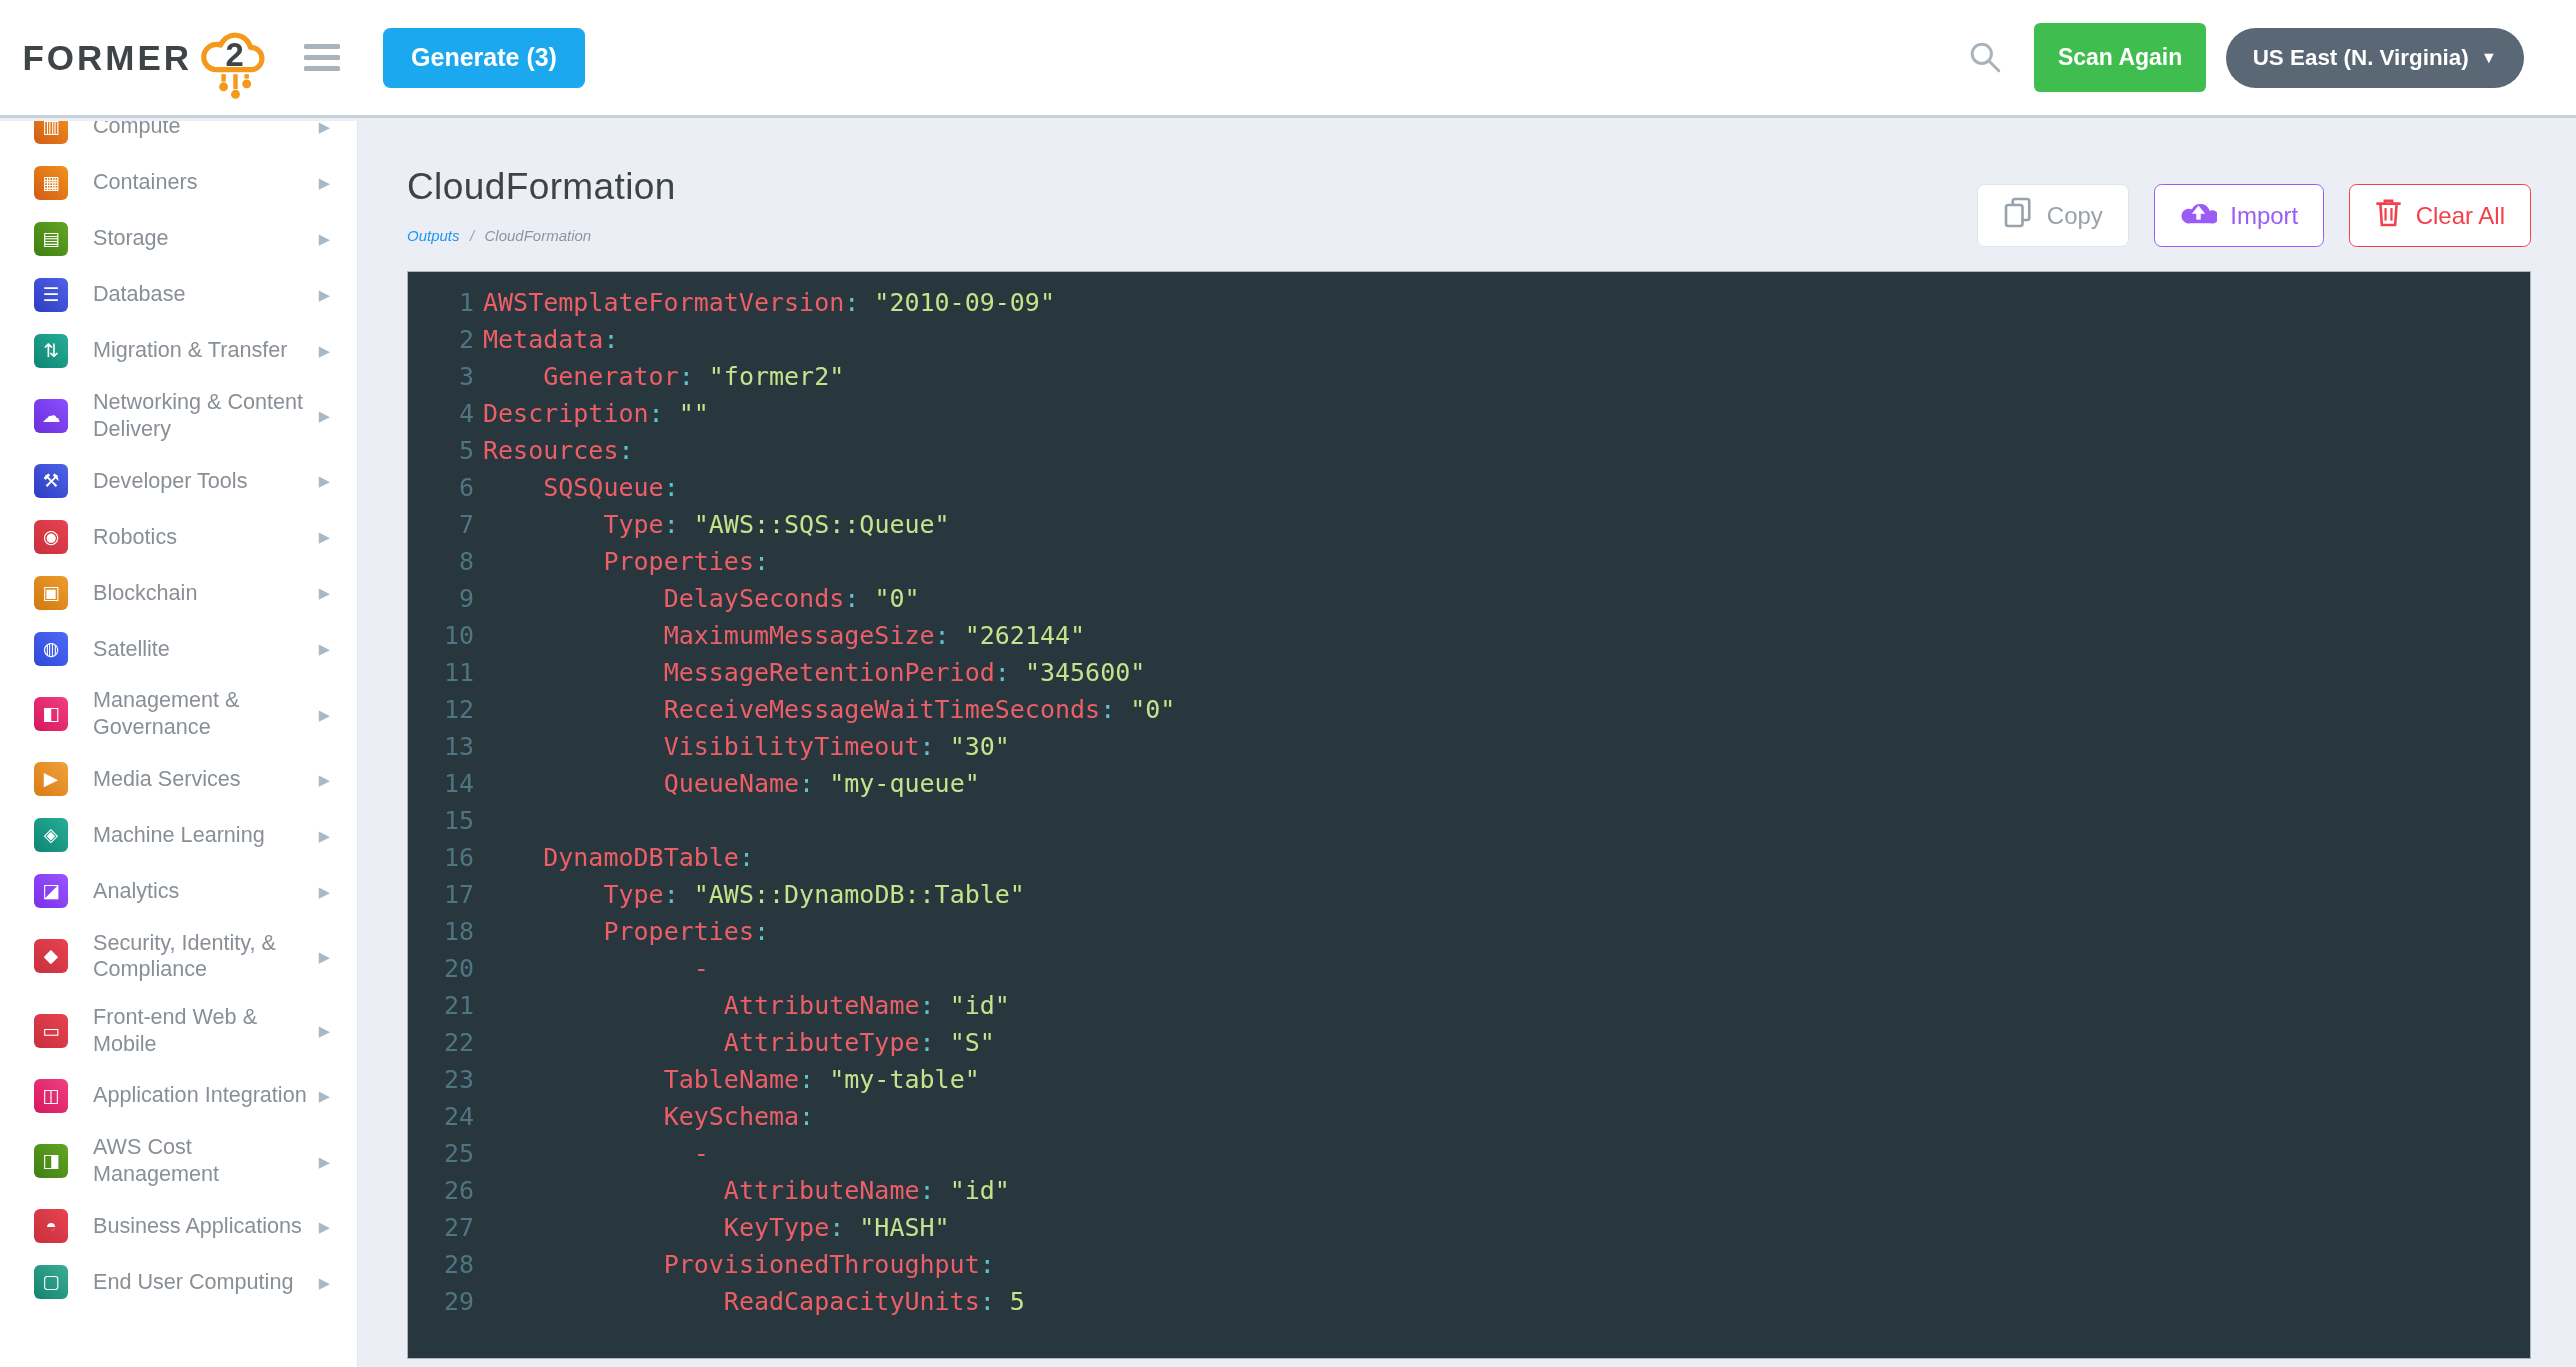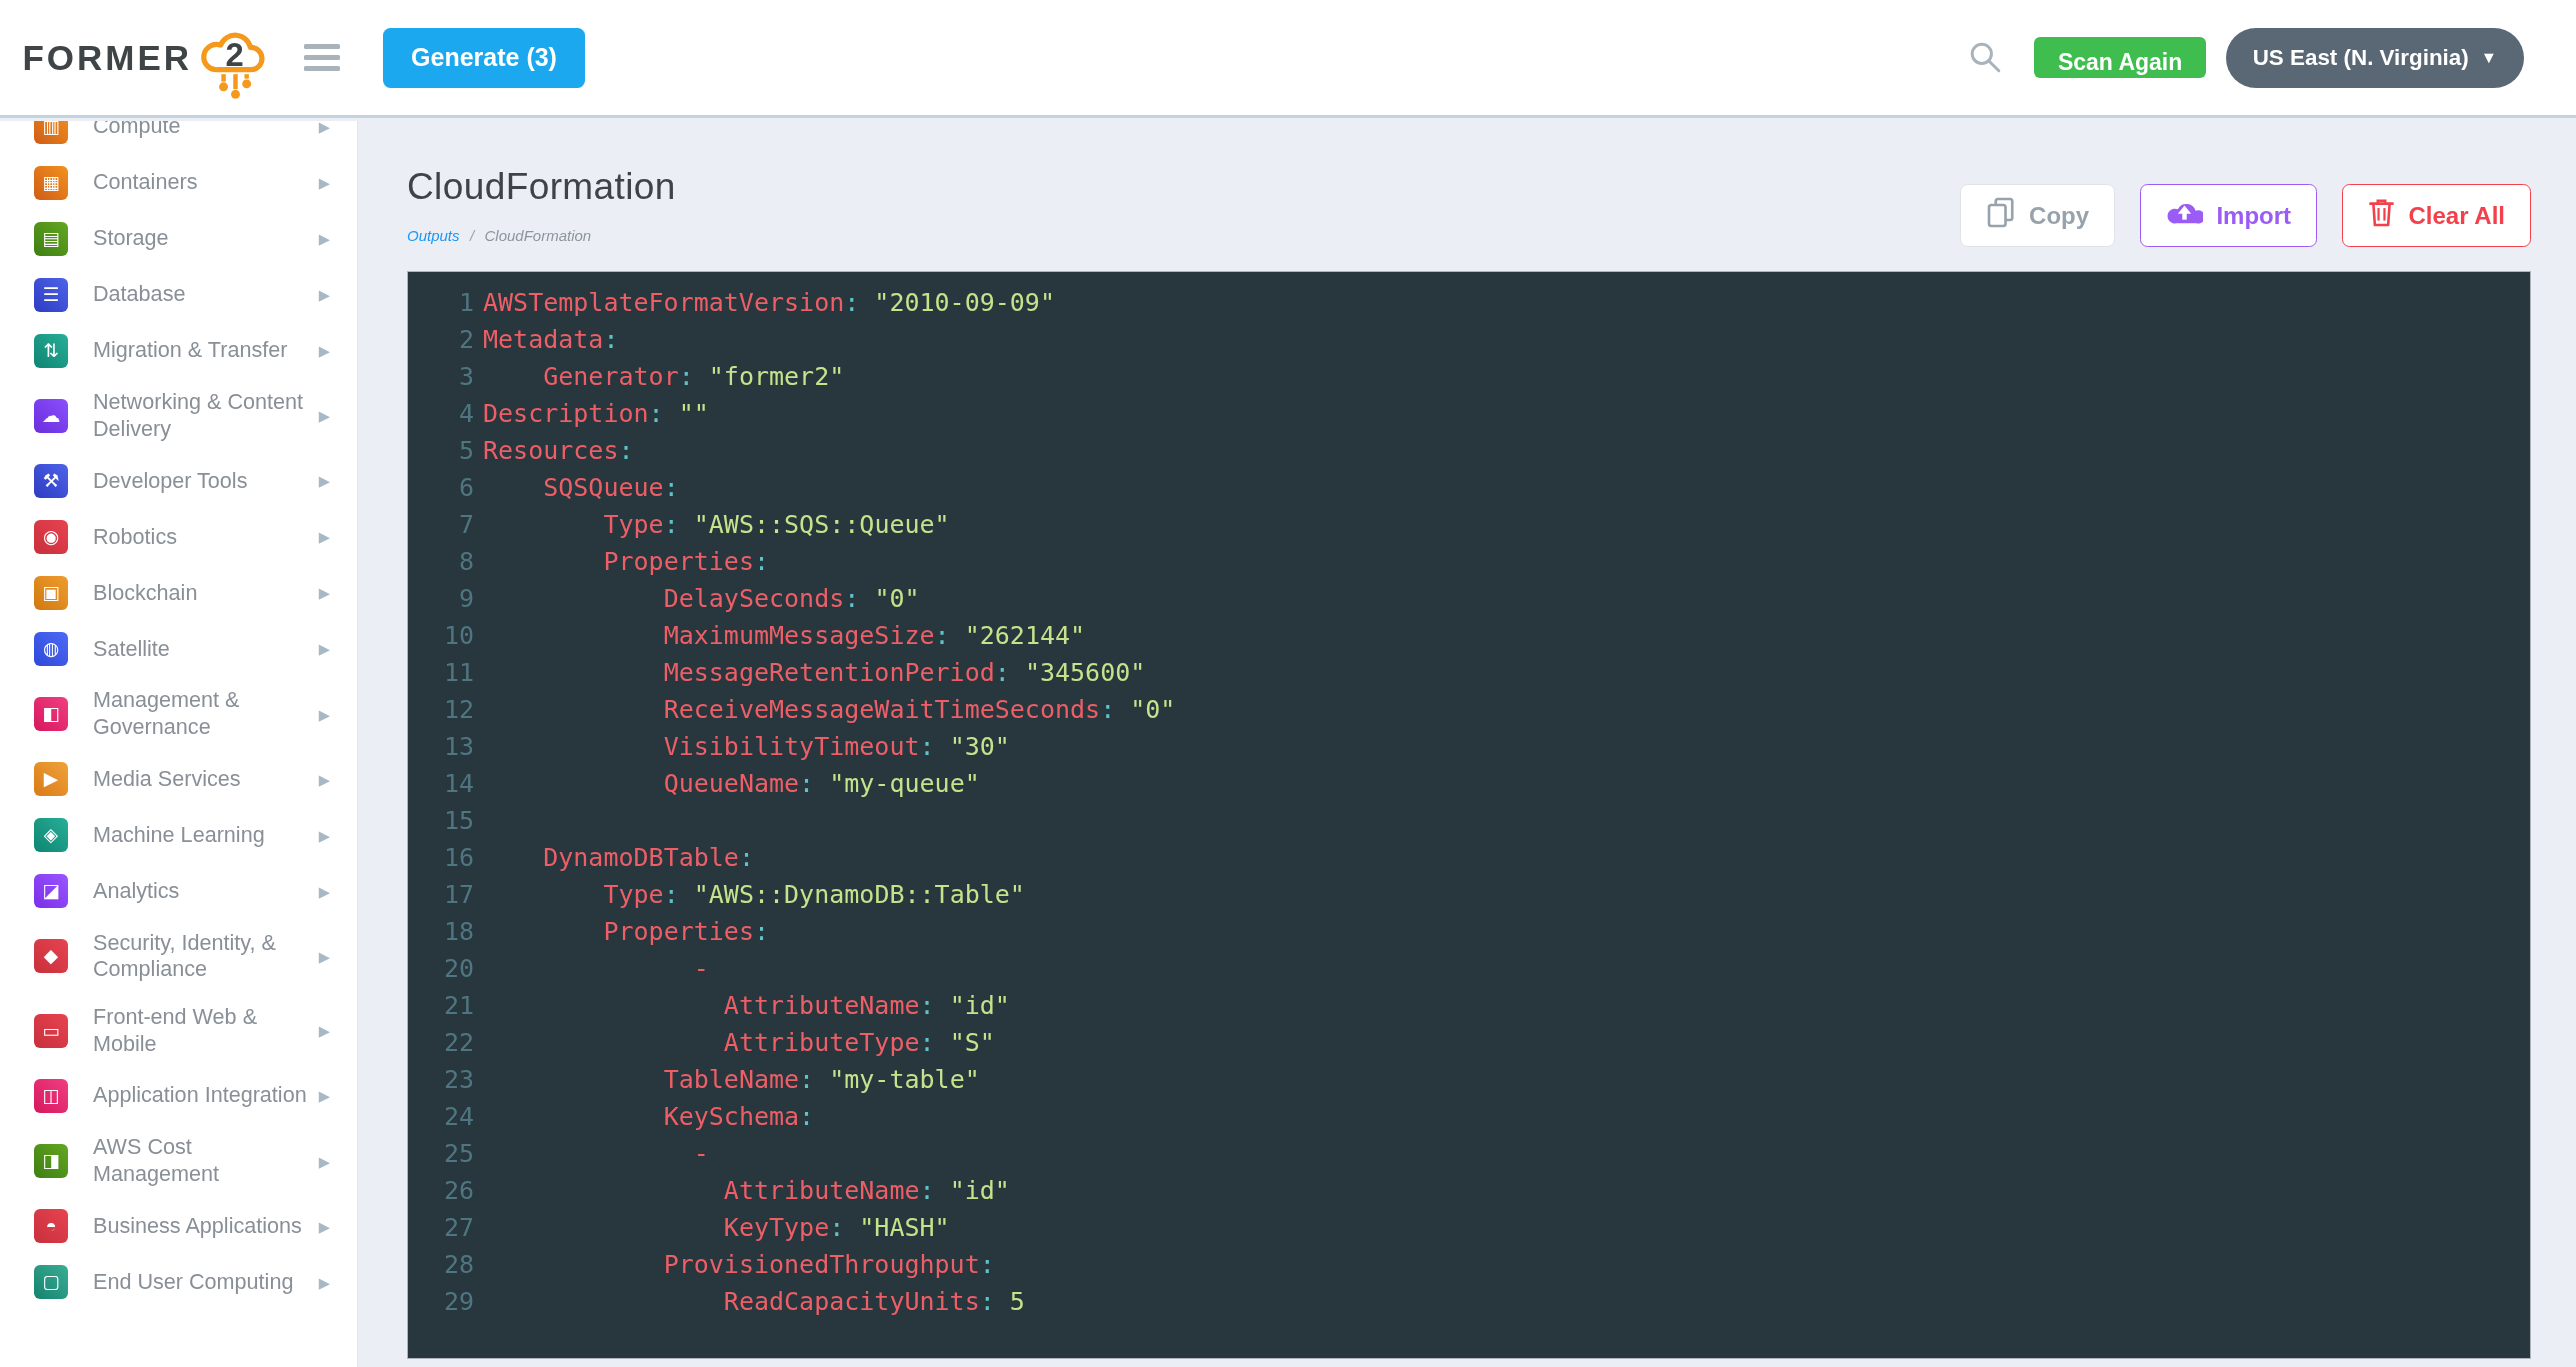--- a/index.html
+++ b/index.html
@@ -19,21 +19,21 @@
   .logo-text{font-size:35px;font-weight:800;letter-spacing:3px;color:var(--ui-text);}
   .logo-cloud{position:relative;width:78px;height:79px;margin-left:3px;margin-top:7.5px;}
   .hamburger{margin-left:31px;display:flex;flex-direction:column;gap:6px;cursor:pointer;}
   .hamburger span{display:block;width:36px;height:5.2px;background:#A9B3BC;border-radius:1.5px;}
   .btn-generate{margin-left:43px;background:var(--accent-blue);color:#fff;border:none;
     border-radius:7.5px;padding:14px 28px;height:60px;font-size:25px;font-weight:700;cursor:pointer;
     font-family:inherit;}
   .header-spacer{flex:1;}
   .search-ic{margin-right:30px;cursor:pointer;display:flex;align-items:center;}
   .btn-scan{background:var(--accent-green);color:#fff;border:none;border-radius:6px;
-    padding:12px 24px;height:41px;font-size:23px;font-weight:700;cursor:pointer;margin-right:19.4px;
+    padding:12px 24px;height:69px;font-size:23px;font-weight:700;cursor:pointer;margin-right:19.4px;
     font-family:inherit;}
   .region-pill{background:var(--region-gray);color:#fff;border:none;border-radius:33px;
     padding:0 27px;height:60px;font-size:22.4px;font-weight:700;cursor:pointer;margin-right:52px;
     display:flex;align-items:center;gap:12px;font-family:inherit;}
   .region-caret{font-size:16.4px;}
 
   
   .sidebar{position:fixed;top:121px;left:0;width:358px;height:1246px;background:#fff;
     border-right:1.5px solid #E2E6EB;overflow:hidden;}
   .side-list{list-style:none;margin-top:-22.4px;}
@@ -46,21 +46,21 @@
   
   .main{position:absolute;top:121px;left:359px;width:2217px;height:1246px;padding:45px 45px 0 48px;}
   .main-head{display:flex;justify-content:space-between;align-items:flex-start;}
   .page-title{font-size:37px;font-weight:400;color:#3E4347;letter-spacing:0.4px;}
   .breadcrumb{margin-top:19.4px;font-size:15px;font-style:italic;}
   .breadcrumb a{color:var(--link-blue);text-decoration:none;cursor:pointer;}
   .crumb-sep{color:#9AA2AA;margin:0 10.4px;}
   .crumb-cur{color:#8D959C;}
   .actions{display:flex;gap:25px;margin-top:18px;}
   .act-btn{display:flex;align-items:center;gap:13.4px;background:#fff;border-radius:7.5px;
-    height:63px;padding:0 25px;font-size:24px;font-weight:700;cursor:pointer;font-family:inherit;}
+    height:63px;padding:0 25px;font-size:24px;font-weight:400;cursor:pointer;font-family:inherit;}
   .act-copy{border:1.5px solid #DFE3E8;color:#98A2AC;}
   .act-import{border:1.5px solid var(--purple);color:var(--purple);}
   .act-clear{border:1.5px solid var(--red);color:var(--red);}
 
   
   .code-wrap{margin-top:24px;background:var(--code-bg);border:1.5px solid #AEB4BA;
     height:1088px;overflow:hidden;padding-top:12px;cursor:text;}
   .code-line{height:37px;line-height:37px;font-family:"DejaVu Sans Mono","Liberation Mono",monospace;
     font-size:25px;white-space:pre;}
   .ln{display:inline-block;width:75px;padding-right:9px;text-align:right;color:var(--gutter);}

